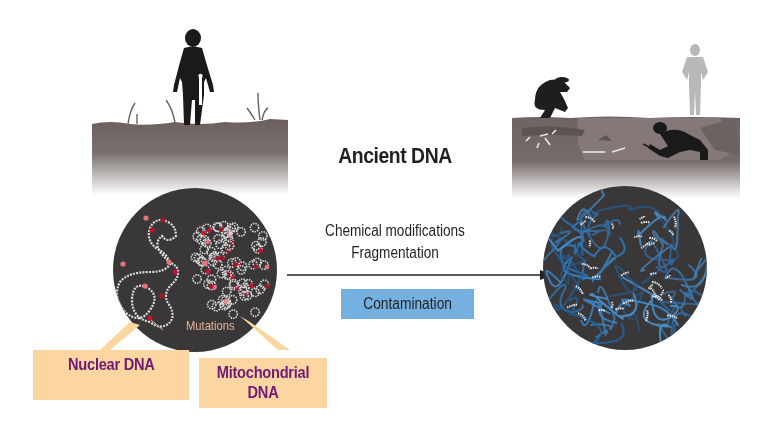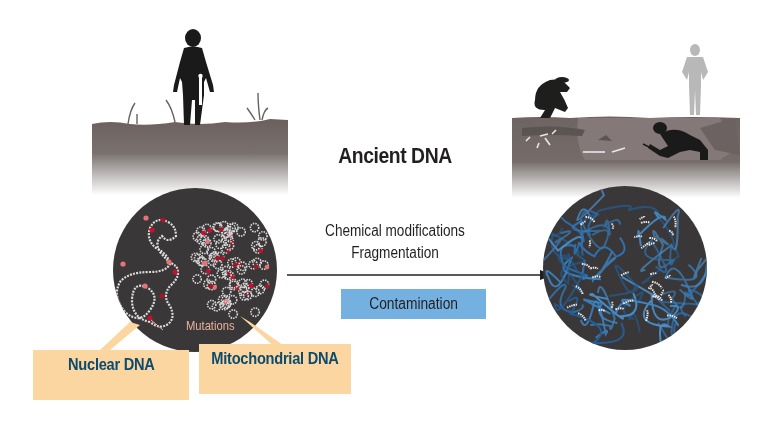--- a/index.html
+++ b/index.html
@@ -7,26 +7,26 @@
            font-family: "Liberation Sans", "DejaVu Sans", sans-serif; }
     .abs { position: absolute; }
     svg { display: block; }
     .title { left: 300px; top: 143px; width: 190px; text-align: center;
              font-weight: bold; font-size: 22px; color: #231f20; letter-spacing: -0.5px;
              transform: scaleX(0.88); transform-origin: center; }
     .process { left: 290px; width: 210px; text-align: center; font-size: 16px;
                color: #231f20; transform: scaleX(0.85); transform-origin: center; }
     .proc1 { top: 222px; }
     .proc2 { top: 244px; }
-    .contam { left: 341px; top: 289px; width: 145px; height: 30px; background: #74b1e0;
+    .contam { left: 341px; top: 289px; width: 133px; height: 30px; background: #74b1e0;
               color: #231f20; font-size: 16px; line-height: 30px; text-align: center; }
     .contam span { display: inline-block; transform: scaleX(0.86); }
-    .label-box { background: #fbd6a0; text-align: center; color: #0c4a6e; }
+    .label-box { background: #fbd6a0; text-align: center; color: #701a75; }
     .nuc { left: 33px; top: 350px; width: 156px; height: 50px; }
-    .mito { left: 199px; top: 344px; width: 152px; height: 50px; }
+    .mito { left: 199px; top: 358px; width: 128px; height: 50px; }
     .lb-title { font-weight: bold; font-size: 17px; margin-top: 5px; letter-spacing: -0.3px;
                 display: inline-block; transform: scaleX(0.86); }
     .lb-sub { font-size: 13px; margin-top: 1px; display: inline-block; transform: scaleX(0.84); }
     .mut { left: 186px; top: 318px; font-size: 13px; color: #e6b39a;
            display: inline-block; transform: scaleX(0.86); transform-origin: left; }
   </style>
 </head>
 <body>
 
 <svg class="abs" style="left:0;top:0" width="768" height="423">

